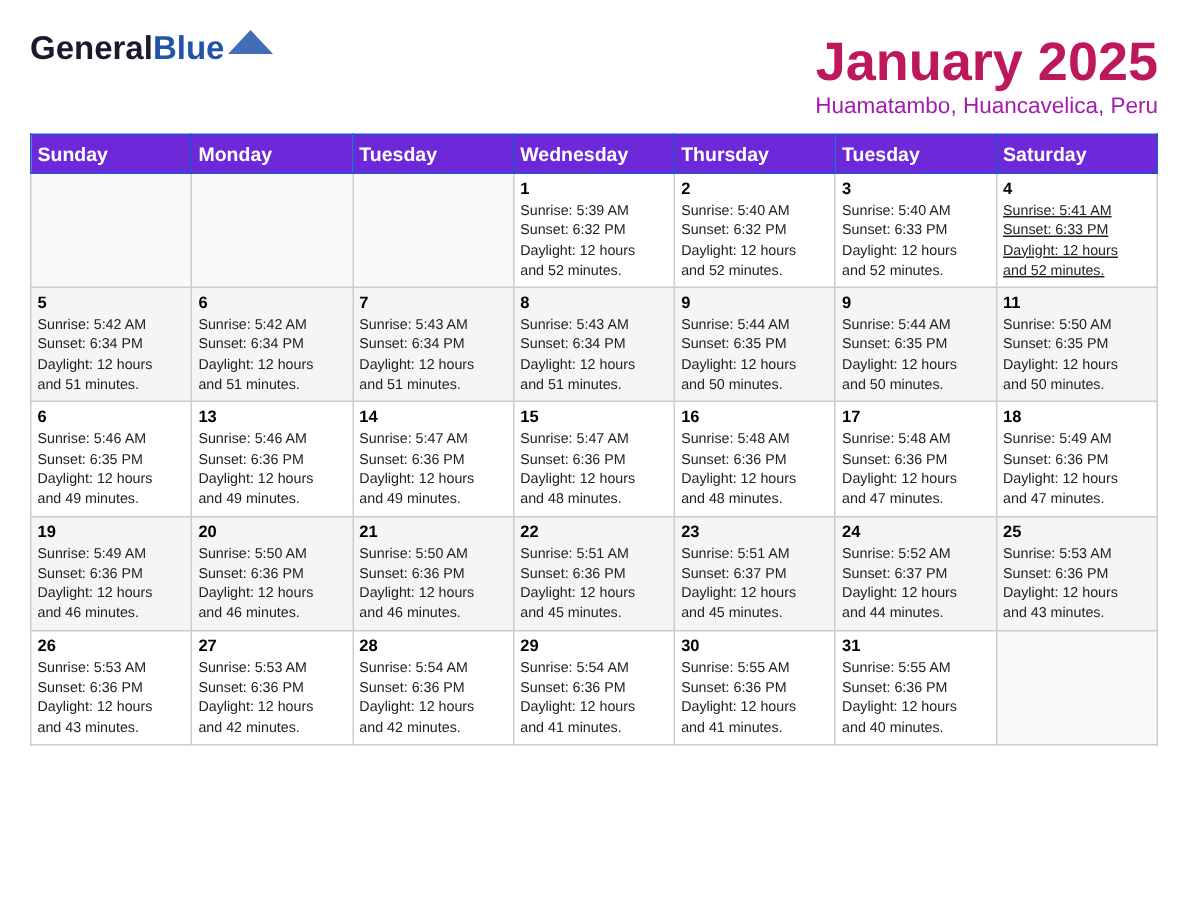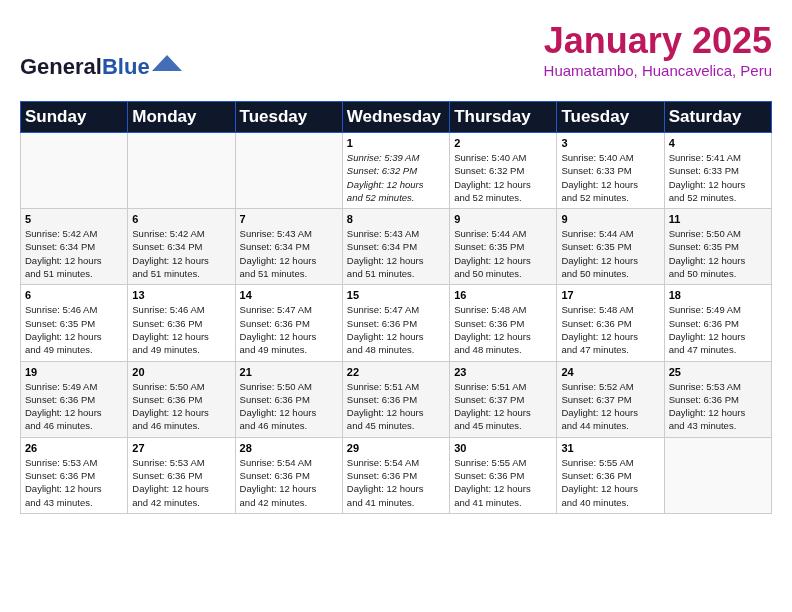--- a/index.html
+++ b/index.html
@@ -6,22 +6,22 @@
     body {
       font-family: Arial, sans-serif;
       background: #fff;
       width: 792px;
       min-height: 612px;
       padding: 20px;
     }
     .header {
       display: flex;
       justify-content: space-between;
-      align-items: flex-end;
-      margin-bottom: 22px;
+      align-items: flex-start;
+      margin-bottom: 10px;
     }
     .logo {
       display: flex;
       flex-direction: column;
       align-items: flex-start;
     }
     .logo-text {
       font-size: 22px;
       font-weight: bold;
       color: #1a1a2e;
@@ -39,25 +39,25 @@
     .location {
       font-size: 15px;
       color: #a21caf;
     }
     table {
       width: 100%;
       border-collapse: collapse;
       font-size: 10.5px;
     }
     thead tr th {
-      background-color: #0f172a;
+      background-color: #6d28d9;
       color: #fff;
       padding: 5px 4px;
       text-align: left;
-      font-size: 17px;
+      font-size: 13px;
       font-weight: bold;
       border: 1px solid #2255cc;
     }
     tbody tr td {
       border: 1px solid #ccc;
       vertical-align: top;
       padding: 4px 4px;
       min-height: 70px;
       width: 14.28%;
     }
@@ -112,42 +112,42 @@
         <th>Saturday</th>
       </tr>
   </thead>
   <tbody id="calendar-body">
   <tr>
         <td class="empty"></td>
         <td class="empty"></td>
         <td class="empty"></td>
         <td>
           <span class="day-num">1</span>
-          <div class="day-info" style="white-space: pre-line; font-style: italic;">Sunrise: 5:39 AM
+          <div class="day-info" style="white-space: pre-line;">Sunrise: 5:39 AM
 Sunset: 6:32 PM
 Daylight: 12 hours
 and 52 minutes.</div>
         </td>
         <td>
           <span class="day-num">2</span>
           <div class="day-info" style="white-space: pre-line;">Sunrise: 5:40 AM
 Sunset: 6:32 PM
 Daylight: 12 hours
 and 52 minutes.</div>
         </td>
         <td>
           <span class="day-num">3</span>
           <div class="day-info" style="white-space: pre-line;">Sunrise: 5:40 AM
 Sunset: 6:33 PM
 Daylight: 12 hours
 and 52 minutes.</div>
         </td>
         <td>
           <span class="day-num">4</span>
-          <div class="day-info" style="white-space: pre-line;">Sunrise: 5:41 AM
+          <div class="day-info" style="white-space: pre-line; text-decoration: underline;">Sunrise: 5:41 AM
 Sunset: 6:33 PM
 Daylight: 12 hours
 and 52 minutes.</div>
         </td>
       </tr>
       <tr>
         <td>
           <span class="day-num">5</span>
           <div class="day-info" style="white-space: pre-line;">Sunrise: 5:42 AM
 Sunset: 6:34 PM

